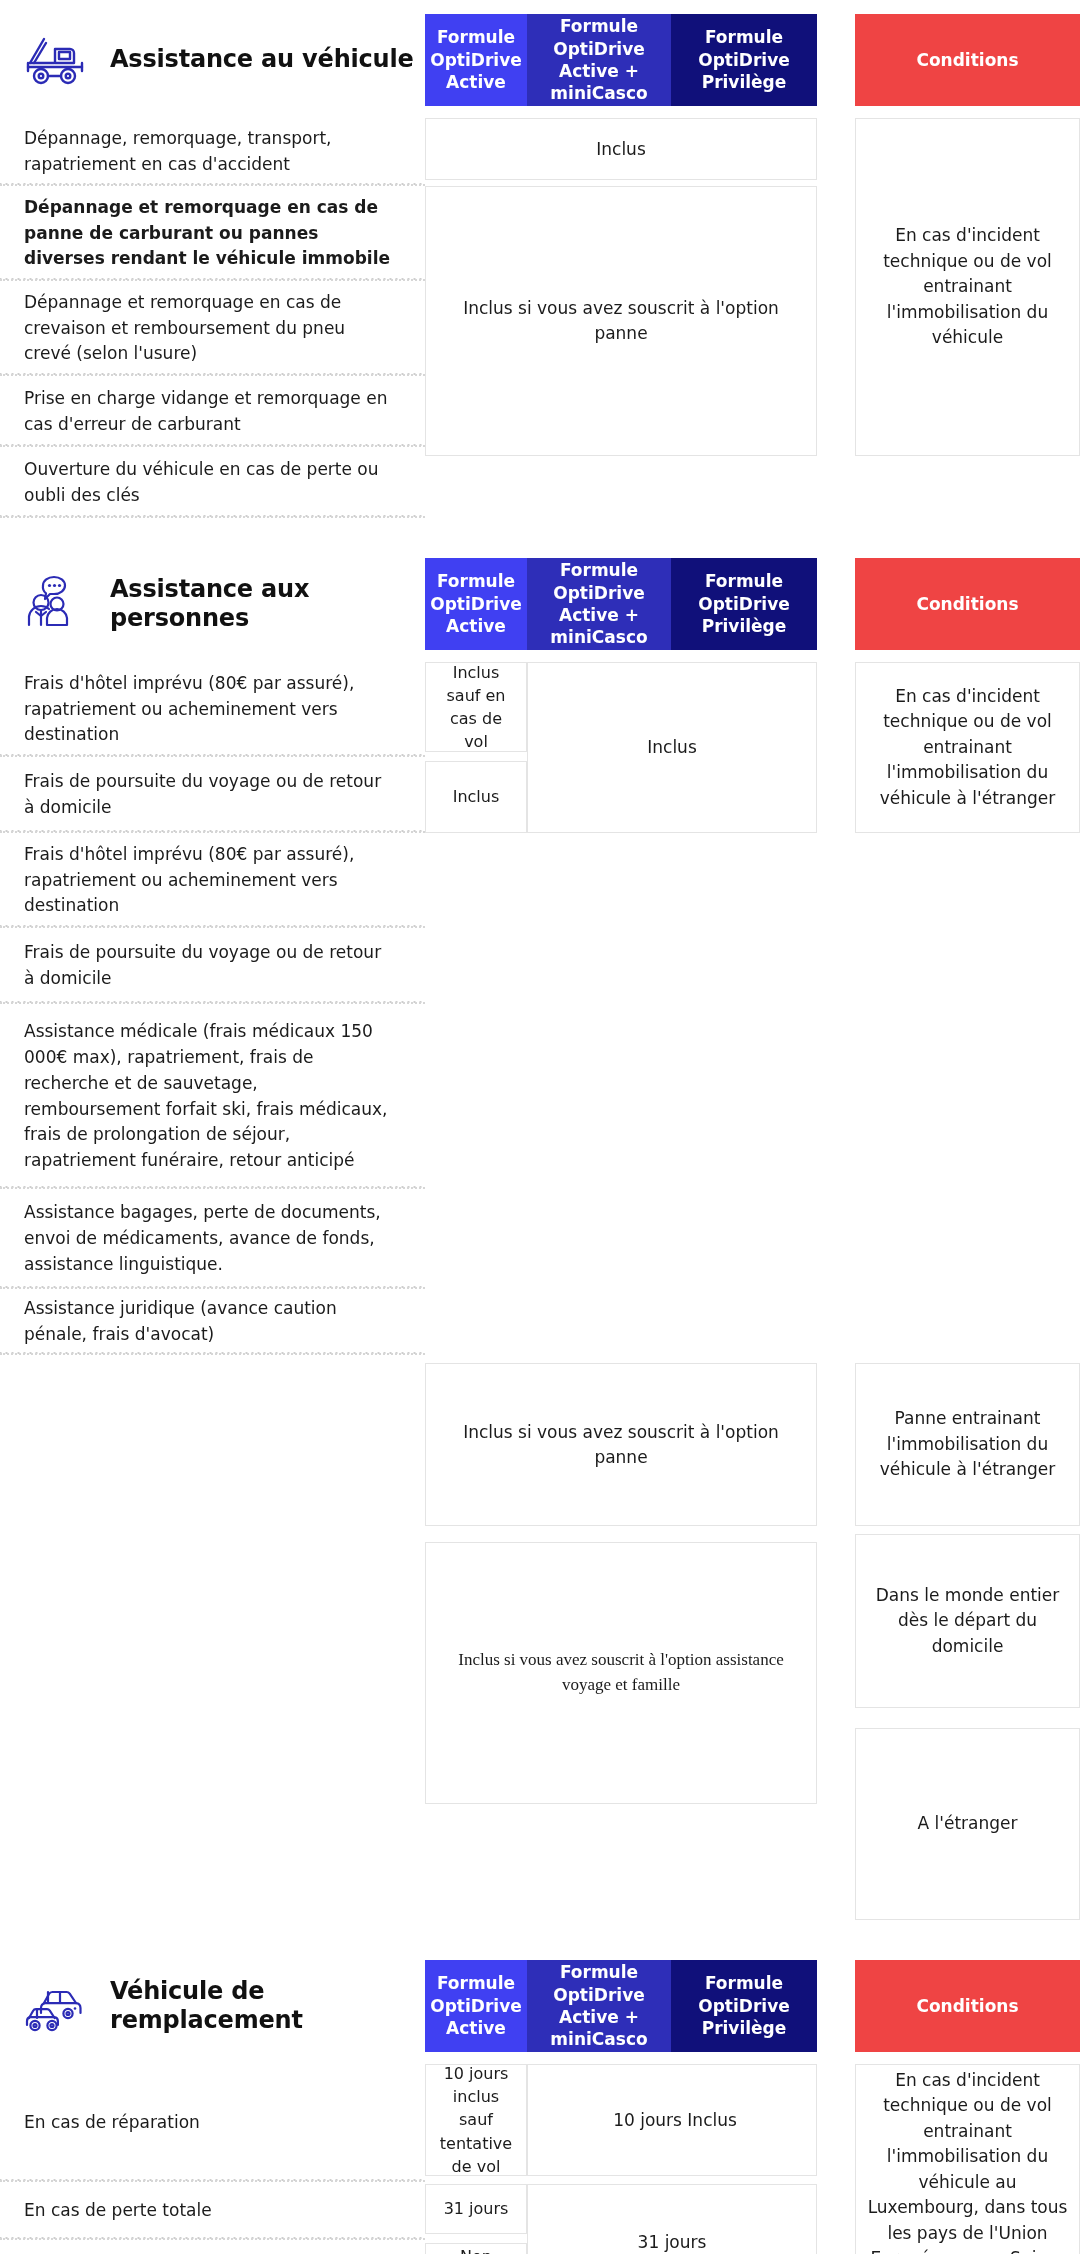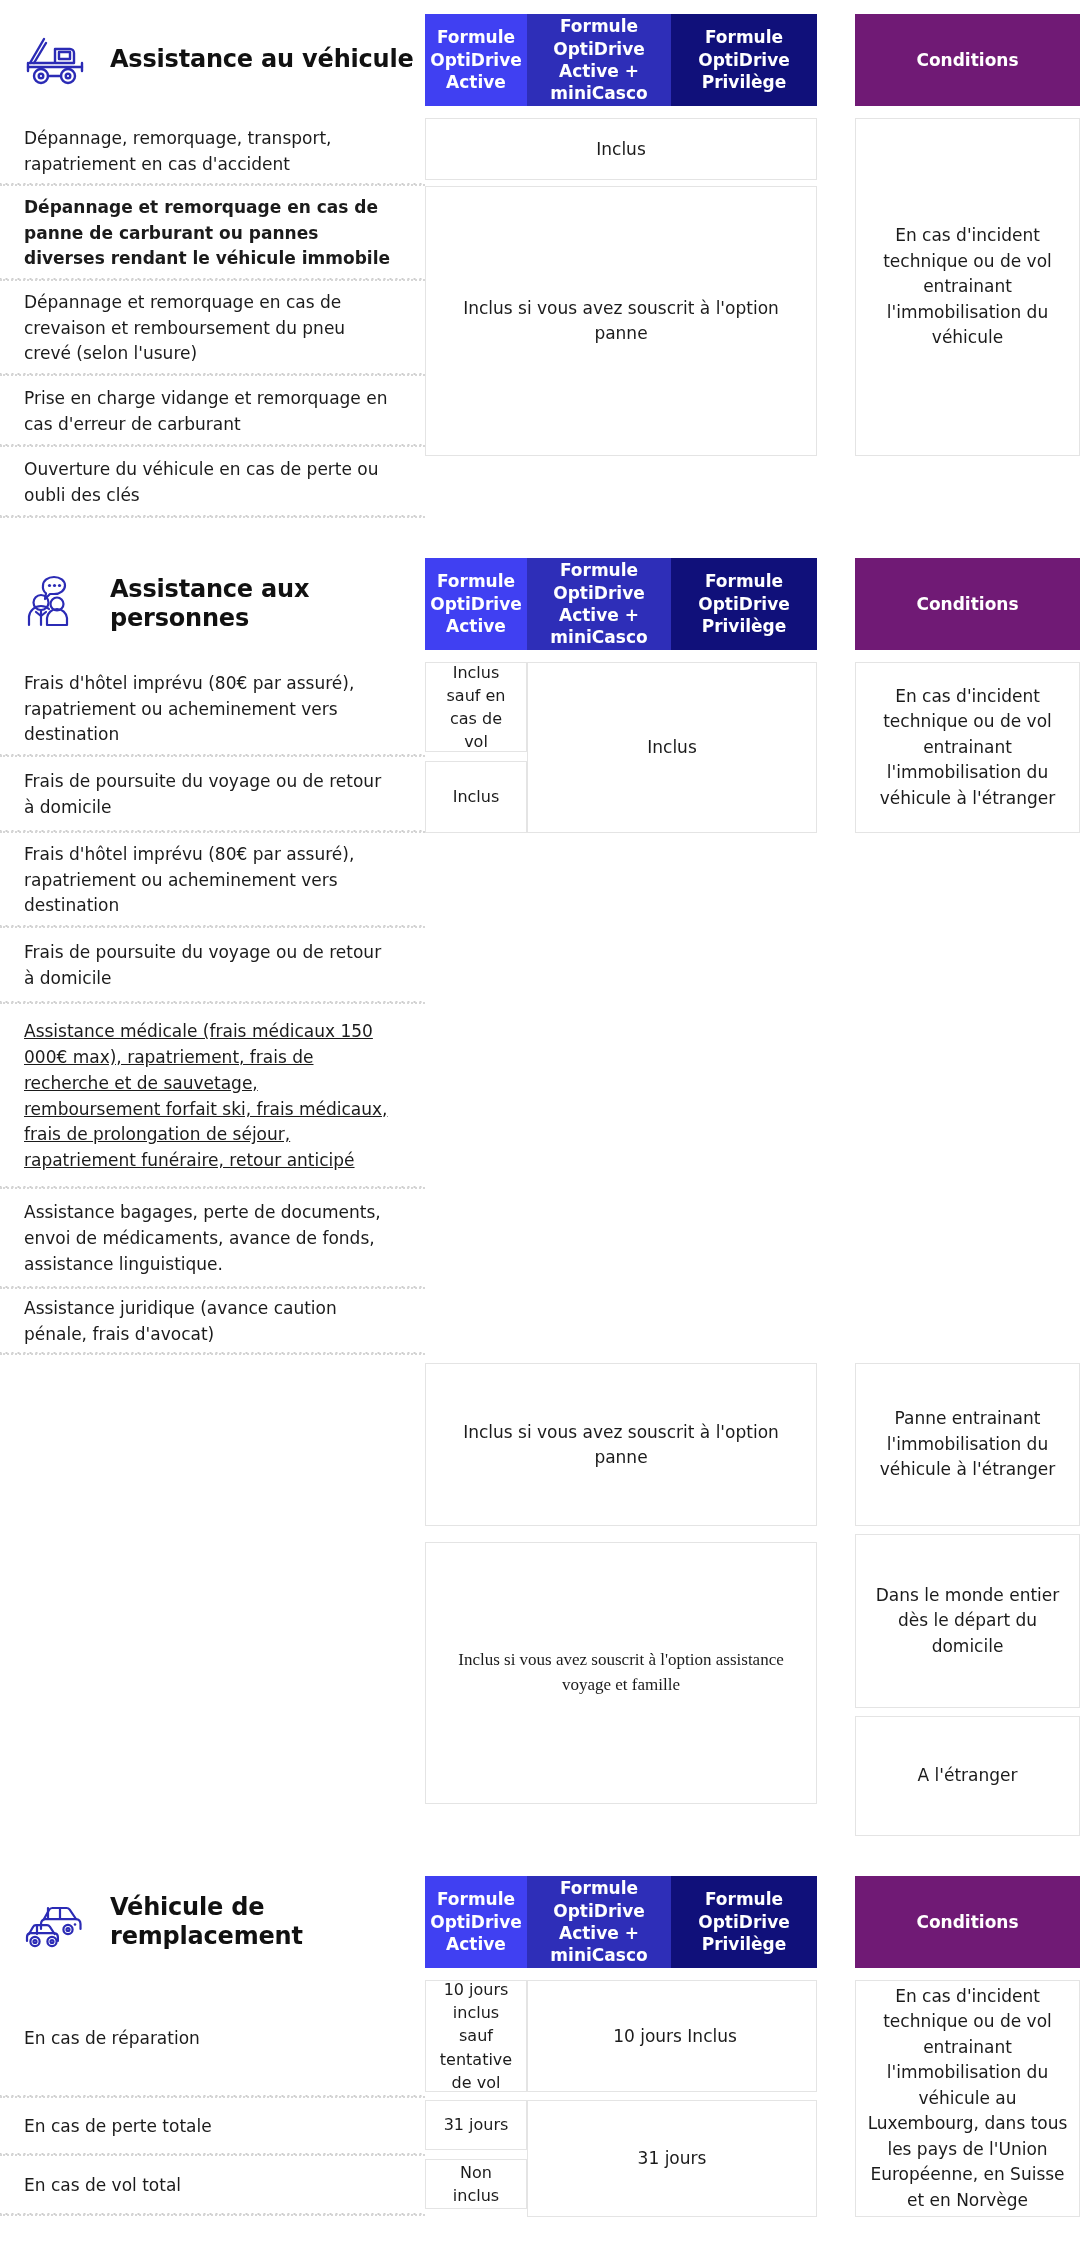--- a/index.html
+++ b/index.html
@@ -48,21 +48,21 @@
     display: flex;
     align-items: center;
     justify-content: center;
     padding: 6px 4px;
     height: 92px;
     white-space: pre-line;
   }
   .plan-a { background: #4040f2; }
   .plan-b { background: #2e2eb8; }
   .plan-c { background: #10107a; }
-  .plan-cond { background: #701a75; }
+  .plan-cond { background: #ef4444; }
   .gap-cell { background: transparent; }
 
   .feat-col { }
   .feat-cell {
     padding: 20px 34px 18px 24px;
     font-size: 17px;
     line-height: 1.52;
     color: #1b1b1b;
     display: flex;
     align-items: center;
@@ -187,21 +187,21 @@
     <div class="gap-cell"></div>
     <div class="plan-head plan-cond">Conditions</div>
   </div>
 
   <div class="row-grid" style="margin-top:12px;">
     <div class="feat-col">
       <div class="feat-cell" style="height:95px;">Frais d'hôtel imprévu (80€ par assuré), rapatriement ou acheminement vers destination</div>
       <div class="feat-cell" style="height:76px;">Frais de poursuite du voyage ou de retour à domicile</div>
       <div class="feat-cell" style="height:95px;">Frais d'hôtel imprévu (80€ par assuré), rapatriement ou acheminement vers destination</div>
       <div class="feat-cell" style="height:76px;">Frais de poursuite du voyage ou de retour à domicile</div>
-      <div class="feat-cell" style="height:185px;text-decoration:underline;">Assistance médicale (frais médicaux 150 000€ max), rapatriement, frais de recherche et de sauvetage, remboursement forfait ski, frais médicaux, frais de prolongation de séjour, rapatriement funéraire, retour anticipé</div>
+      <div class="feat-cell" style="height:185px;">Assistance médicale (frais médicaux 150 000€ max), rapatriement, frais de recherche et de sauvetage, remboursement forfait ski, frais médicaux, frais de prolongation de séjour, rapatriement funéraire, retour anticipé</div>
       <div class="feat-cell" style="height:100px;">Assistance bagages, perte de documents, envoi de médicaments, avance de fonds, assistance linguistique.</div>
       <div class="feat-cell" style="height:66px;">Assistance juridique (avance caution pénale, frais d'avocat)</div>
     </div>
 
     <div>
       <div class="vcell" style="height:90px;">Inclus
 sauf en
 cas de vol</div>
       <div class="vcell" style="height:72px;margin-top:9px;">Inclus</div>
     </div>
@@ -221,21 +221,21 @@
     <div>
       <div class="vcell cond-cell" style="height:163px;margin-top:8px;">Panne entrainant l'immobilisation du véhicule à l'étranger</div>
     </div>
 
     <div style="grid-column: 2 / span 3;">
       <div class="vcell wide" style="height:262px;margin-top:16px;font-family:Liberation Serif, serif;">Inclus si vous avez souscrit à l'option assistance voyage et famille</div>
     </div>
     <div class="gap-cell"></div>
     <div>
       <div class="vcell cond-cell" style="height:174px;margin-top:8px;">Dans le monde entier dès le départ du domicile</div>
-      <div class="vcell cond-cell" style="height:120px;margin-top:8px;">A l'étranger</div>
+      <div class="vcell cond-cell" style="height:192px;margin-top:20px;">A l'étranger</div>
     </div>
   </div>
 
   <div class="spacer"></div>
 </div>
 
 <div class="section">
 
   <div class="sec-head">
     <div class="sec-title-cell">

